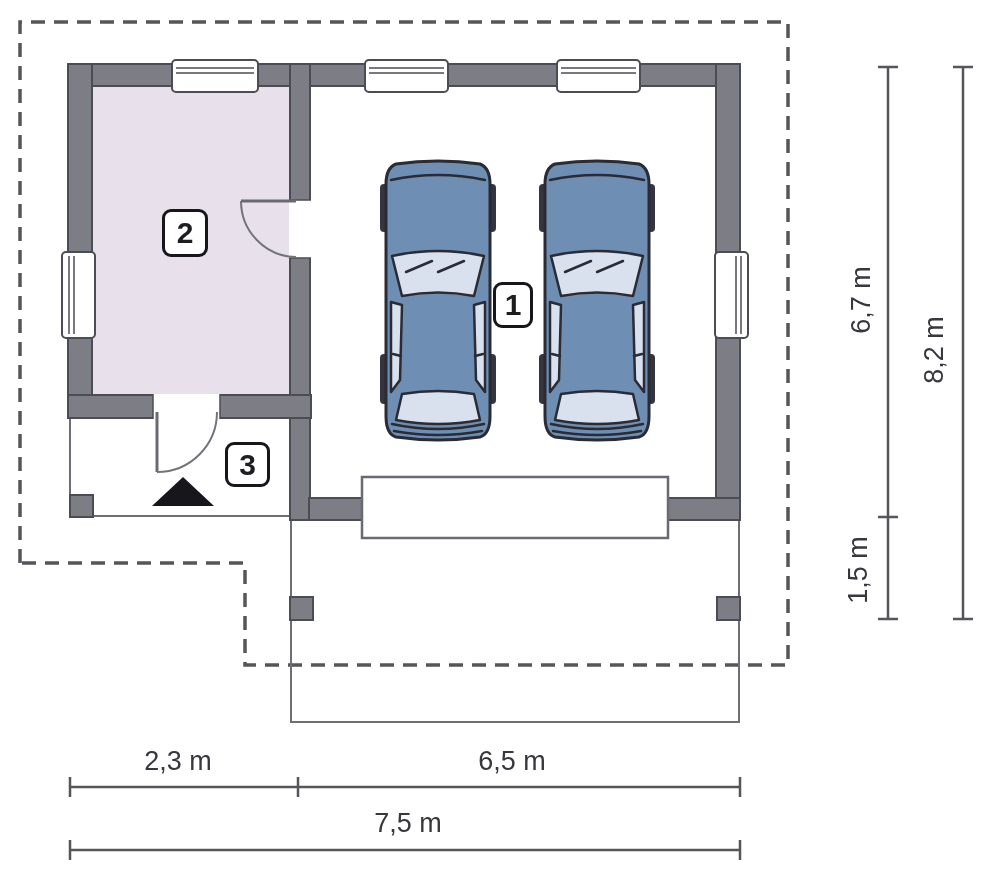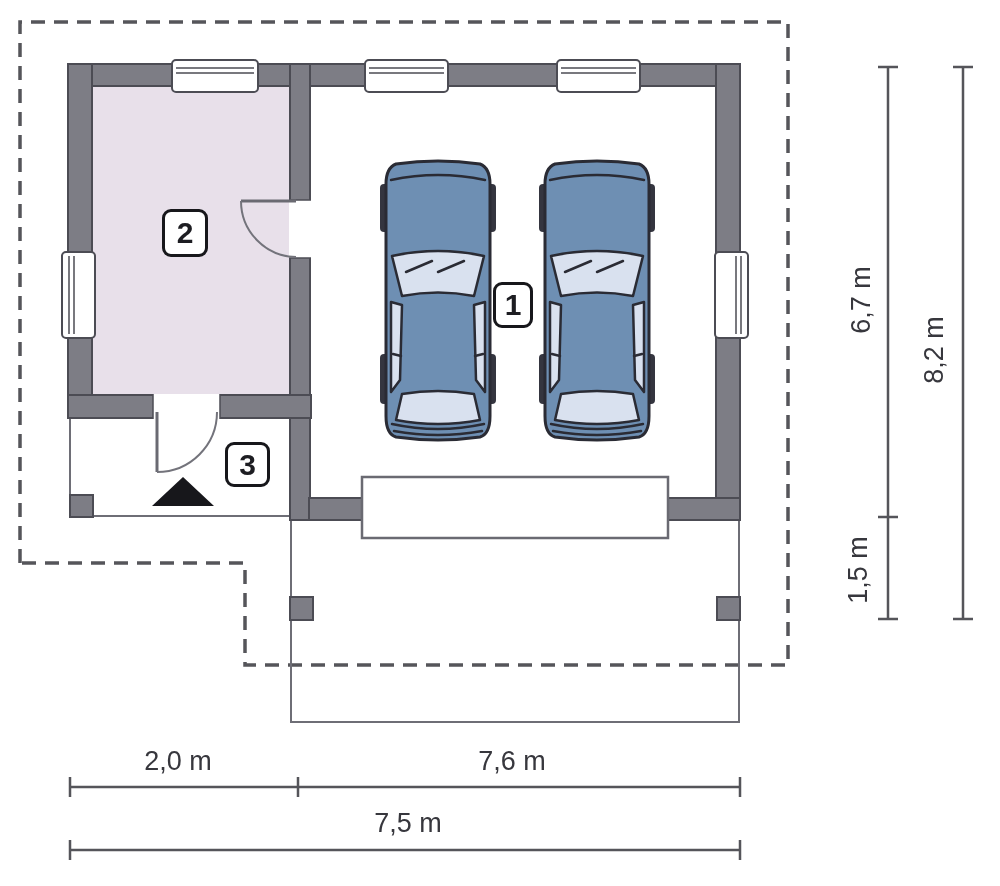--- a/index.html
+++ b/index.html
@@ -171,17 +171,17 @@
   <div class="roombox" style="left:162px;top:209px;width:46px;height:48px">
     <span>2</span>
   </div>
   <div class="roombox" style="left:225px;top:442px;width:45px;height:45px">
     <span>3</span>
   </div>
 
   <div class="lbl rot" style="left:861px;top:300px">6,7 m</div>
   <div class="lbl rot" style="left:858px;top:570px">1,5 m</div>
   <div class="lbl rot" style="left:934px;top:350px">8,2 m</div>
-  <div class="lbl" style="left:178px;top:761px">2,0 m</div>
-  <div class="lbl" style="left:512px;top:761px">7,6 m</div>
+  <div class="lbl" style="left:178px;top:761px">2,3 m</div>
+  <div class="lbl" style="left:512px;top:761px">6,5 m</div>
   <div class="lbl" style="left:408px;top:823px">7,5 m</div>
 
 </div>
 
 </body></html>

